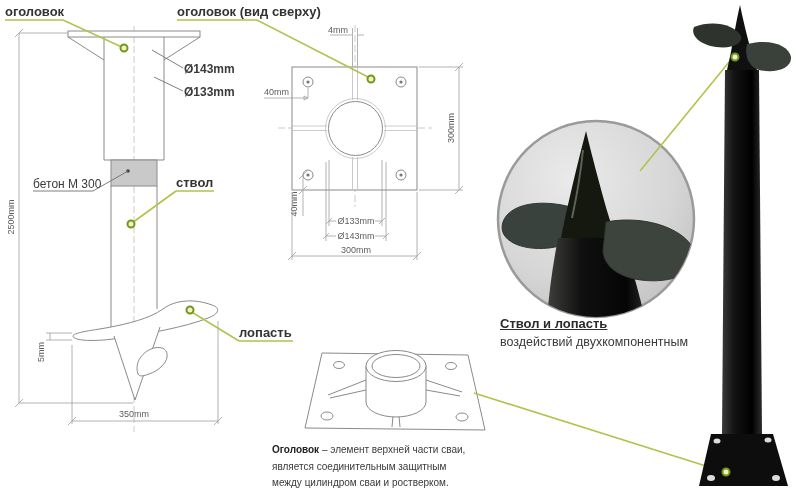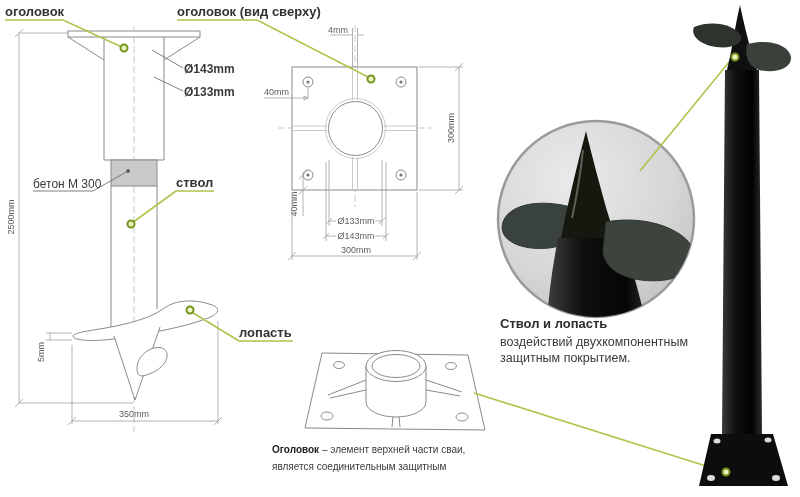--- a/index.html
+++ b/index.html
@@ -14,21 +14,21 @@
   
   .dln{stroke:#8a8a8a;stroke-width:1;fill:none;}
   .dlnF{stroke:#8a8a8a;stroke-width:1;fill:#ffffff;}
   .thin{stroke:#9e9e9e;stroke-width:.8;fill:none;}
   .xthin{stroke:#bdbdbd;stroke-width:.8;fill:none;}
   .dash{stroke:#bcbcbc;stroke-width:.8;fill:none;stroke-dasharray:7 3;}
   .green{stroke:#b3c24c;stroke-width:1.6;fill:none;}
   .grayldr{stroke:#6f6f6f;stroke-width:.9;fill:none;}
   
   .note{position:absolute;color:#3a3a3a;}
-  .note .title{font-weight:bold;font-size:13px;color:#2b2b2b;margin-bottom:3px;}
+  .note .title{font-weight:bold;font-size:13px;color:#2b2b2b;margin-bottom:3px;text-decoration:underline;}
   .note .line{font-size:12.5px;line-height:16px;white-space:nowrap;}
   #note-cap .line{font-size:10px;line-height:16.5px;}
   #note-cap .term{font-weight:bold;color:#222;}
 </style>
 </head>
 <body>
 
 <div id="stage">
 
 <svg width="800" height="497" viewBox="0 0 800 497">
@@ -234,21 +234,21 @@
     <circle cx="190" cy="310" r="3.5"></circle>
     <circle cx="371" cy="79" r="3.5"></circle>
     <circle cx="735" cy="57" r="3.5"></circle>
     <circle cx="726" cy="472" r="3.5"></circle>
   </g>
 </svg>
 
 <div class="note" id="note-shaft" style="left:500px;top:316px;width:210px;">
   <div class="title">Ствол и лопасть</div>
   <div class="line">воздействий двухкомпонентным</div>
-  <div class="line">защитным покрытием.</div>
 </div>
 
 <div class="note" id="note-cap" style="left:272px;top:442px;width:250px;">
   <div class="line"><span class="term">Оголовок</span><span> – элемент верхней части сваи,</span></div>
   <div class="line">является соединительным защитным</div>
+  <div class="line">между цилиндром сваи и ростверком.</div>
 </div>
 
 </div>
 
 </body></html>

